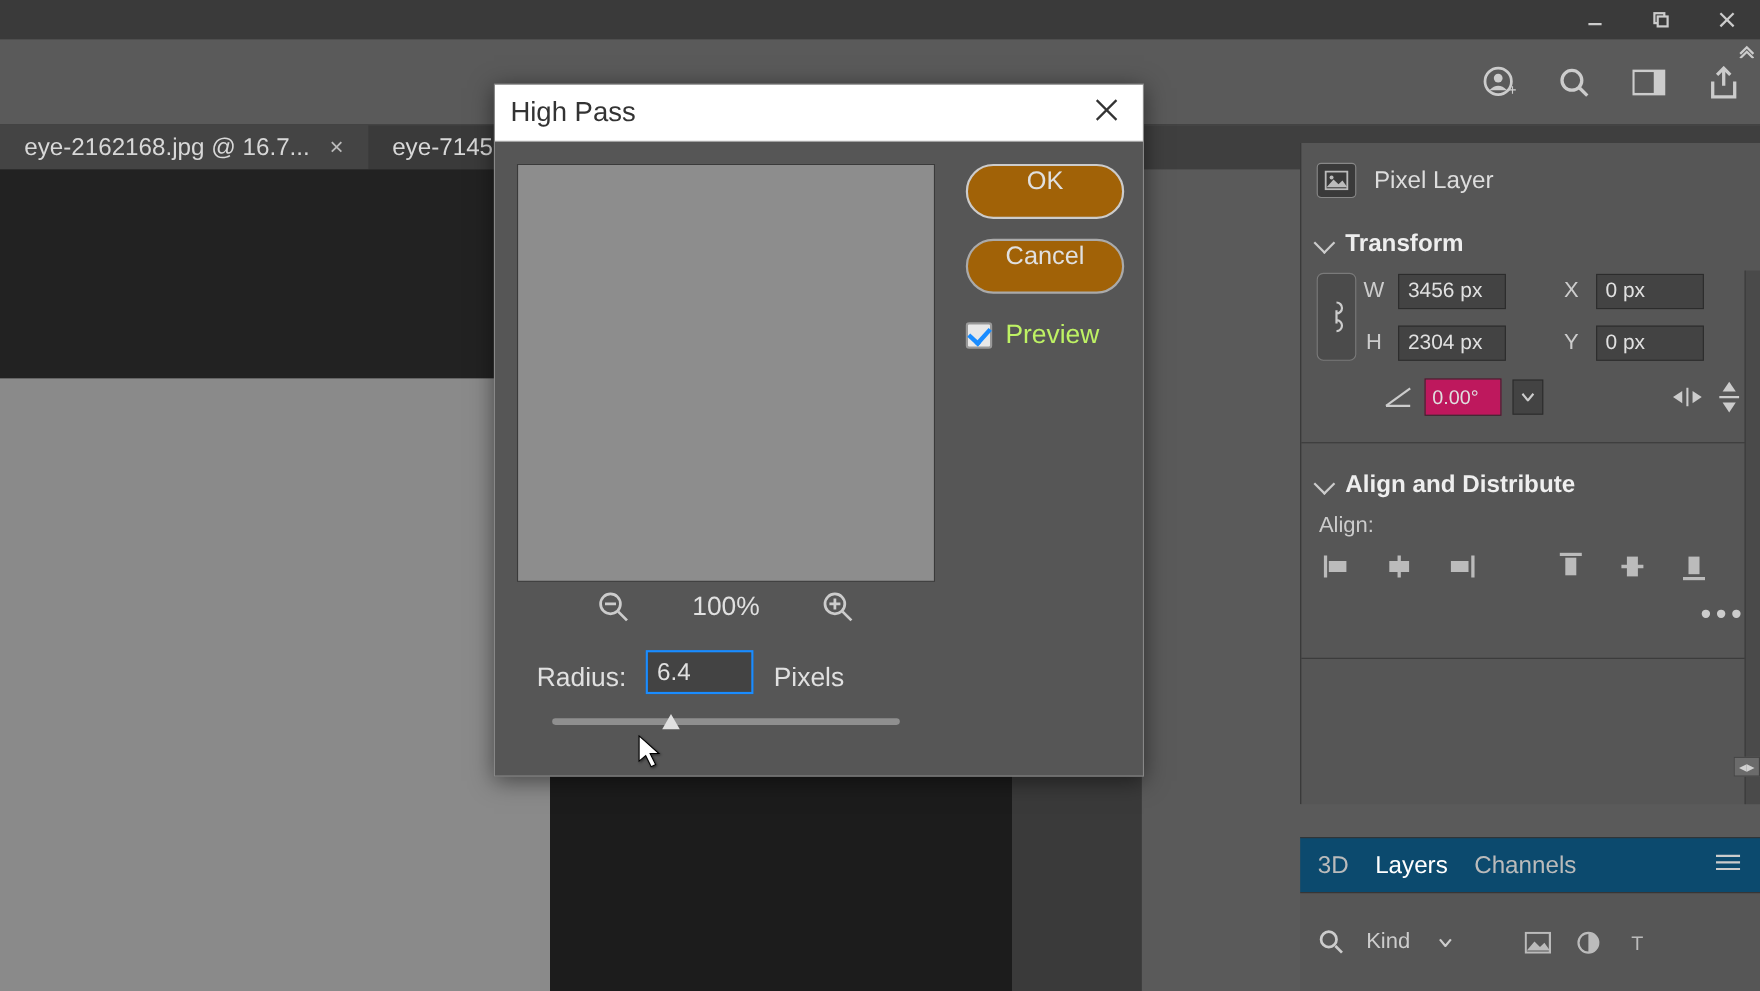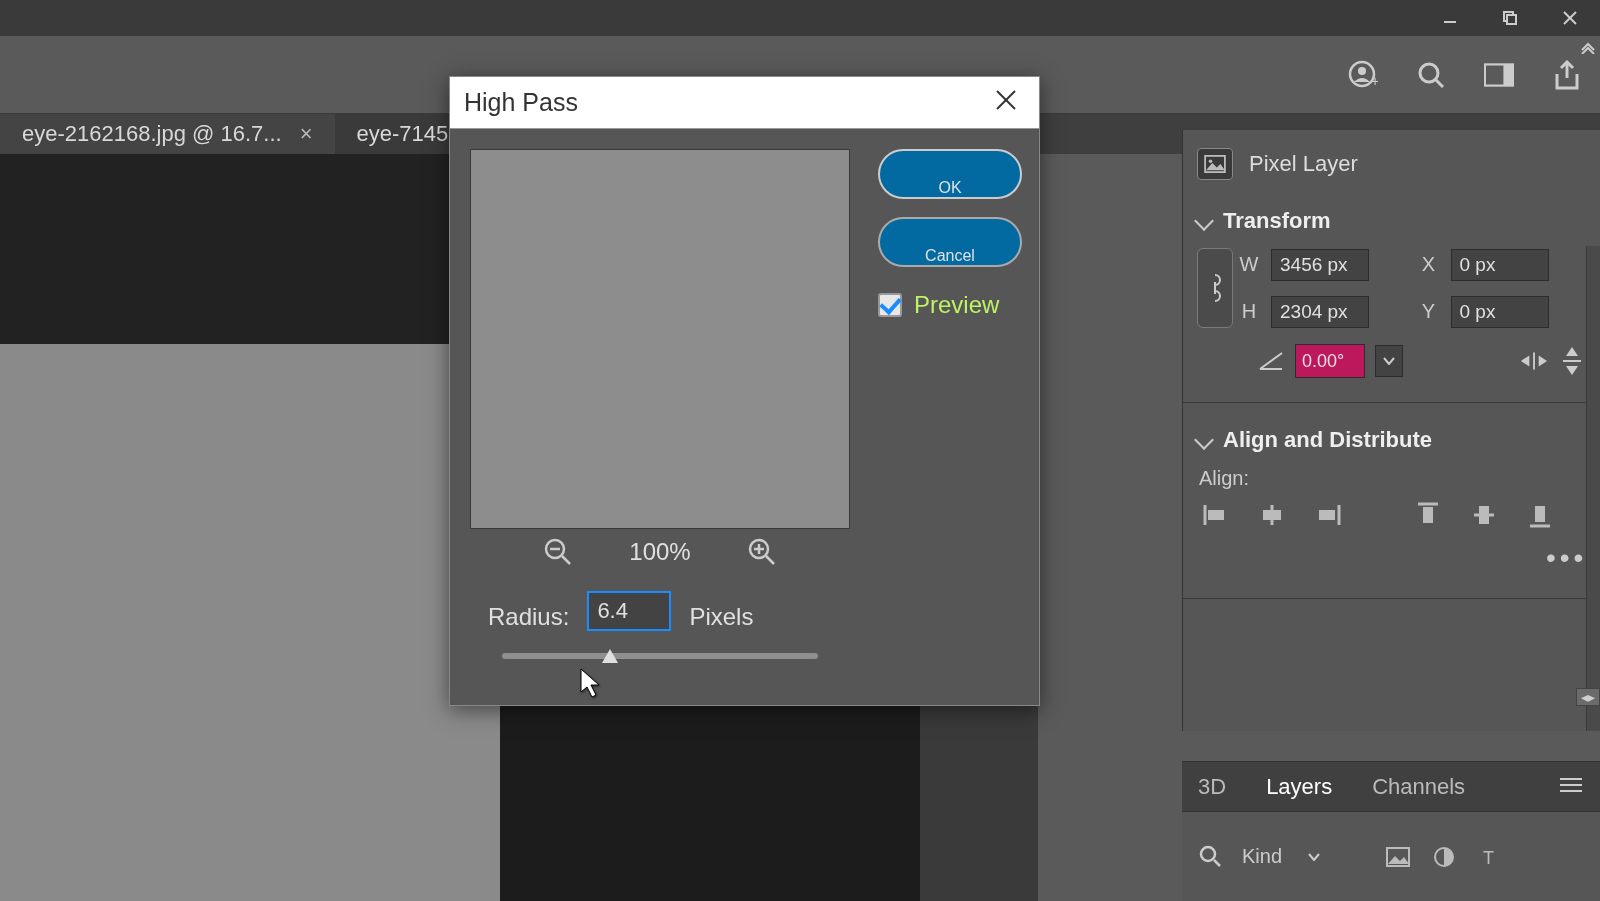--- a/index.html
+++ b/index.html
@@ -27,34 +27,34 @@
   .canvas-dark2 { position:absolute; top:550px; left:500px; width:420px; height:400px; background:#1c1c1c; }
 
   
   .dialog { position: absolute; left: 449px; top: 76px; width: 591px; height: 630px; background: #565656; border: 1px solid #888; box-shadow: 0 4px 20px rgba(0,0,0,.5); }
   .dlg-title { height: 52px; background: #fff; border-bottom: 1px solid #999; display: flex; align-items: center; justify-content: space-between; padding: 0 14px; }
   .dlg-title-text { color: #333; font-size: 25px; }
   .dlg-close { color: #333; font-size: 26px; padding: 4px 8px; }
   .dlg-body { display: flex; padding: 20px; gap: 28px; }
   .preview-box { width: 380px; height: 380px; background: #8d8d8d; border: 1px solid #3a3a3a; }
   .dlg-buttons { display: flex; flex-direction: column; gap: 18px; padding-top: 0; }
-  .pill-btn { width: 144px; height: 50px; border: 2px solid #aaa; border-radius: 28px; background: #0369a1; color: #e0e0e0; font-size: 16px; display: flex; align-items: flex-end; justify-content: center; }
+  .pill-btn { width: 144px; height: 50px; border: 2px solid #aaa; border-radius: 28px; background: #a16207; color: #e0e0e0; font-size: 23px; display: flex; align-items: flex-start; justify-content: center; }
   .pill-btn.ok { border-color: #ccc; border-width: 2px; }
   .chk-row { display: flex; align-items: center; gap: 12px; margin-top: 6px; }
   .chk { width: 24px; height: 24px; border: 2px solid #999; border-radius: 3px; background: #e8e8e8; position: relative; }
   .chk::after { content: ""; position: absolute; left: 4px; top: -1px; width: 9px; height: 15px; border: solid #1a8cff; border-width: 0 4px 4px 0; transform: rotate(42deg); }
   .chk-label { color: #bef264; font-size: 24px; }
 
   .zoom-row { display: flex; align-items: center; justify-content: center; gap: 56px; margin-top: 8px; }
   .zoom-icon { width: 30px; height: 30px; display:flex; align-items:center; justify-content:center; color:#ccc; }
   .zoom-text { color: #e0e0e0; font-size: 24px; }
 
   .radius-row { display: flex; align-items: flex-end; gap: 18px; margin-top: 24px; padding-left: 18px; }
   .radius-label { color: #e0e0e0; font-size: 24px; }
-  .radius-input { width: 84px; height: 40px; border: 2px solid #1a8cff; background: #434343; color: #e0e0e0; font-size: 22px; padding: 0 8px; }
+  .radius-input { width: 98px; height: 40px; border: 2px solid #1a8cff; background: #434343; color: #e0e0e0; font-size: 22px; padding: 0 8px; }
   .radius-unit { color: #e0e0e0; font-size: 24px; }
   .slider-track { position: relative; margin: 22px 32px 0 32px; height: 6px; background: #8f8f8f; border-radius: 3px; }
   .slider-thumb { position: absolute; top: -4px; left: 100px; width: 0; height: 0; border-left: 8px solid transparent; border-right: 8px solid transparent; border-bottom: 14px solid #e0e0e0; }
 
   .cursor { position: absolute; left: 580px; top: 668px; width: 22px; height: 30px; z-index: 20; }
   .cursor svg { filter: drop-shadow(1px 1px 1px rgba(0,0,0,.5)); }
 
   
   .props { position: absolute; top: 130px; right: 0; width: 418px; bottom: 170px; background: #565656; border-left: 1px solid #333; }
   .props-scroll { position:absolute; right:0; top:116px; bottom:0; width:14px; background:#4a4a4a; border-left:1px solid #3a3a3a;}
@@ -77,21 +77,21 @@
   .rot-input { width: 70px; height: 32px; background:#be185d; border:1px solid #2c2c2c; color:#e0e0e0; font-size:18px; padding:16px 6px;}
   .rot-drop { width: 28px; height: 32px; border:1px solid #2c2c2c; background:#434343; display:flex; align-items:center; justify-content:center;}
   .tool-icon { width: 28px; height: 28px; display:flex; align-items:center; justify-content:center; color:#ccc; }
 
   .divider { height: 1px; background: #3a3a3a; margin: 14px 0; }
   .align-label { color:#ccc; font-size:20px; margin: 6px 2px 12px 2px;}
   .align-row { display:flex; gap: 26px; margin-left: 4px; }
   .align-icon { width: 30px; height: 26px; display:flex; align-items:center; justify-content:center; color:#bbb;}
   .dots { margin: 14px 0 0 auto; width: 40px; text-align:right; color:#ccc; font-size:28px; letter-spacing: 4px;}
 
-  .bottom-tabs { position: absolute; right: 0; bottom: 90px; width: 418px; height: 50px; background: #404040; display:flex; align-items:center; gap: 40px; padding: 0 16px; border-top:1px solid #333;}
+  .bottom-tabs { position: absolute; right: 0; bottom: 90px; width: 418px; height: 50px; background: #0c4a6e; display:flex; align-items:center; gap: 24px; padding: 0 16px; border-top:1px solid #333;}
   .btab { color:#bbb; font-size: 22px; }
   .btab.active { color:#fff; font-weight:400; }
   .bottom-tools { position:absolute; right:0; bottom:0; width:418px; height:90px; background:#565656; border-top:1px solid #333; padding: 18px 16px; display:flex; align-items:center; gap:18px;}
   .kind-search { width:26px; height:26px; color:#ccc;}
   .kind-label { color:#ccc; font-size:20px;}
 
   .more-badge { position:absolute; right:0; top:558px; width:24px; height:18px; background:#6b6b6b; border:1px solid #444; color:#d0d0d0; font-size:14px; display:flex; align-items:center; justify-content:center;}
 </style>
 </head>
 <body>

